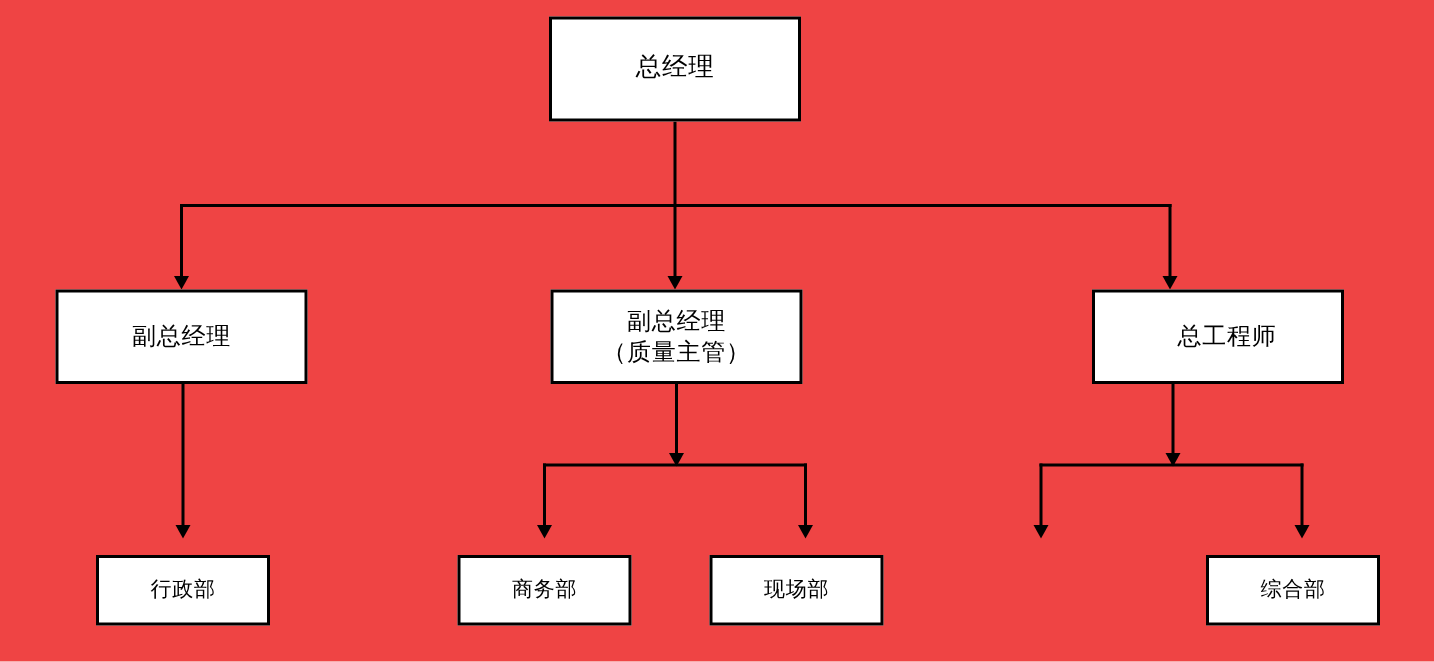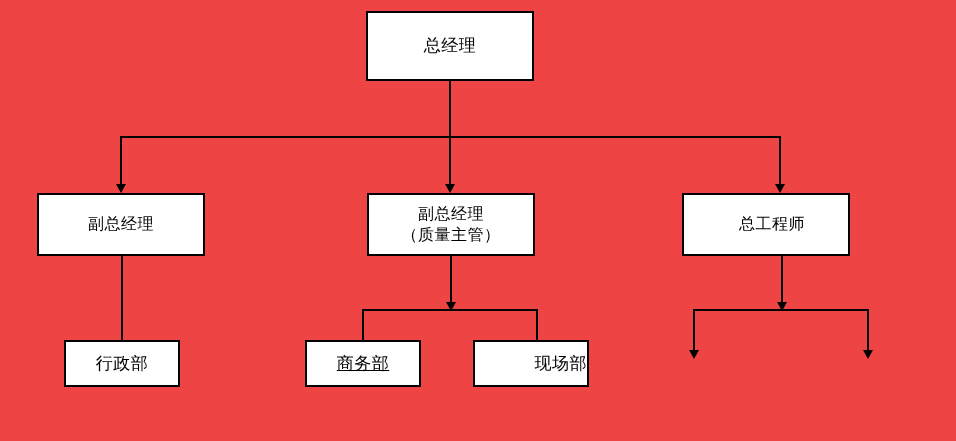--- a/index.html
+++ b/index.html
@@ -33,25 +33,25 @@
   .node .line1,
   .node .line2 {
     display: block;
     text-align: center;
     letter-spacing: 0.5px;
   }
   .n-top    { left: 366px; top: 11px;  width: 168px; height: 70px; font-size: 17px; }
   .n-mid    { top: 193px; width: 168px; height: 63px; font-size: 16px; }
   .n-mid-a  { left: 37px; }
   .n-mid-b  { left: 367px; }
-  .n-mid-c  { left: 682px; padding-left: 12px; }
-  .n-leaf   { top: 340px; width: 116px; height: 47px; font-size: 17px; }
+  .n-mid-c  { left: 728px; padding-left: 12px; }
+  .n-leaf   { top: 370px; width: 116px; height: 47px; font-size: 14px; }
   .n-leaf-a { left: 64px; }
-  .n-leaf-b { left: 305px; text-decoration: underline; }
-  .n-leaf-c { left: 473px; align-items: flex-end; }
+  .n-leaf-b { left: 305px; }
+  .n-leaf-c { left: 473px; }
   .n-leaf-d { left: 636px; }
   .n-leaf-e { left: 804px; }
 
   
   .vline {
     position: absolute;
     width: 2px;
     background: #000000;
     z-index: 1;
   }
@@ -125,14 +125,17 @@
 
   <div class="node n-leaf n-leaf-a">
     <span class="line1">行政部</span>
   </div>
   <div class="node n-leaf n-leaf-b">
     <span class="line1">商务部</span>
   </div>
   <div class="node n-leaf n-leaf-c">
     <span class="line1">现场部</span>
   </div>
+  <div class="node n-leaf n-leaf-e">
+    <span class="line1">综合部</span>
+  </div>
 
 </div>
 
 </body></html>

